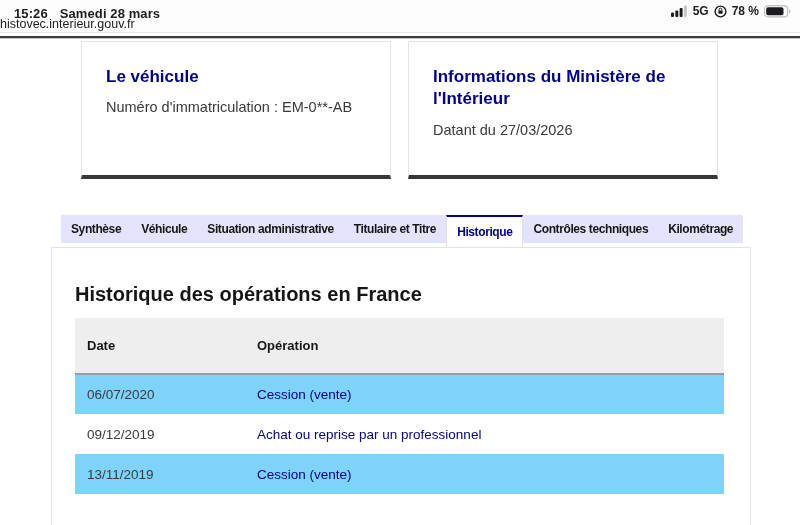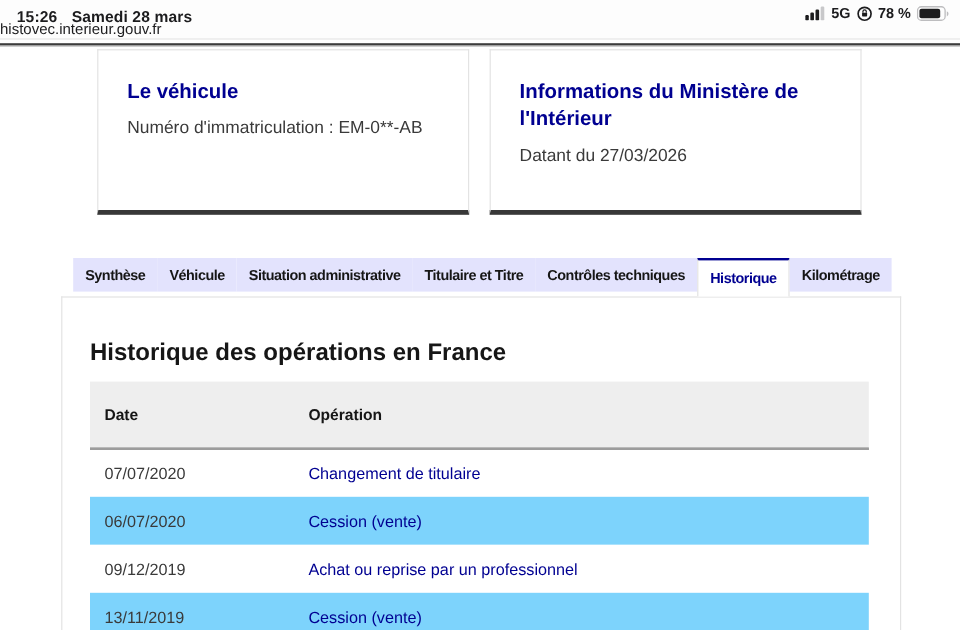--- a/index.html
+++ b/index.html
@@ -160,38 +160,34 @@
       <div class="card-body">Datant du 27/03/2026</div>
     </div>
   </div>
 
   <div class="tabs-area">
     <div class="tab-list">
         <button class="tab">Synthèse</button>
         <button class="tab">Véhicule</button>
         <button class="tab">Situation administrative</button>
         <button class="tab">Titulaire et Titre</button>
+        <button class="tab active">Historique</button>
         <button class="tab">Contrôles techniques</button>
-        <button class="tab active">Historique</button>
         <button class="tab">Kilométrage</button>
       </div>
     <div class="panel">
       <div class="panel-heading">Historique des opérations en France</div>
       <table class="ops">
         <thead>
           <tr>
             <th class="col-date">Date</th>
             <th>Opération</th>
           </tr>
         </thead>
         <tbody>
-            <tr class="">
-              <td class="date-cell">07/07/2020</td>
-              <td class="op-cell"><a>Changement de titulaire</a></td>
-            </tr>
             <tr class="stripe">
               <td class="date-cell">06/07/2020</td>
               <td class="op-cell"><a>Cession (vente)</a></td>
             </tr>
             <tr class="">
               <td class="date-cell">09/12/2019</td>
               <td class="op-cell"><a>Achat ou reprise par un professionnel</a></td>
             </tr>
             <tr class="stripe">
               <td class="date-cell">13/11/2019</td>

